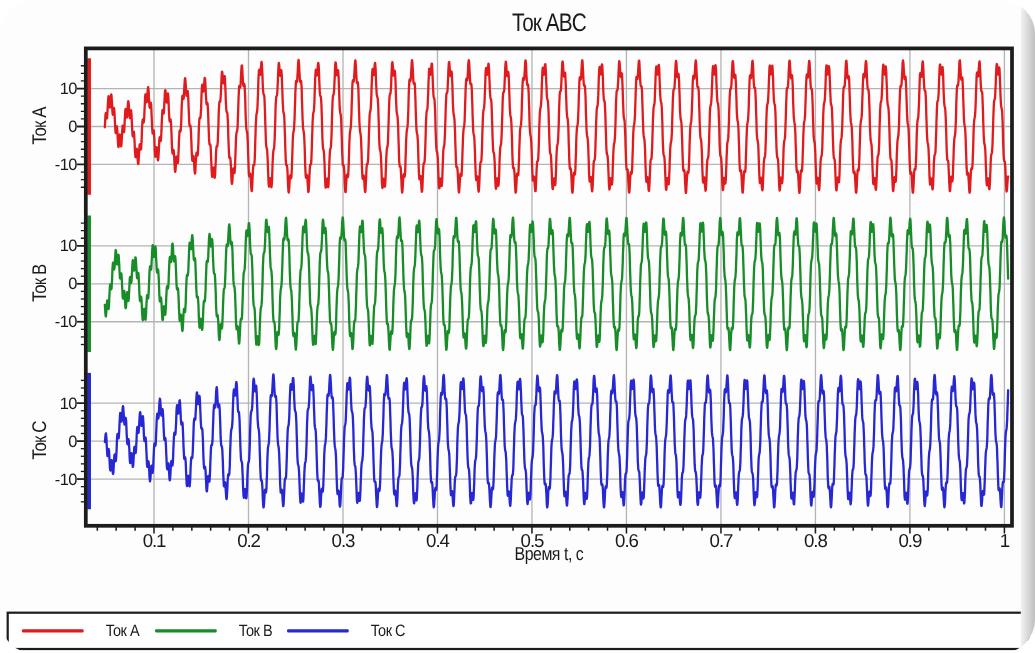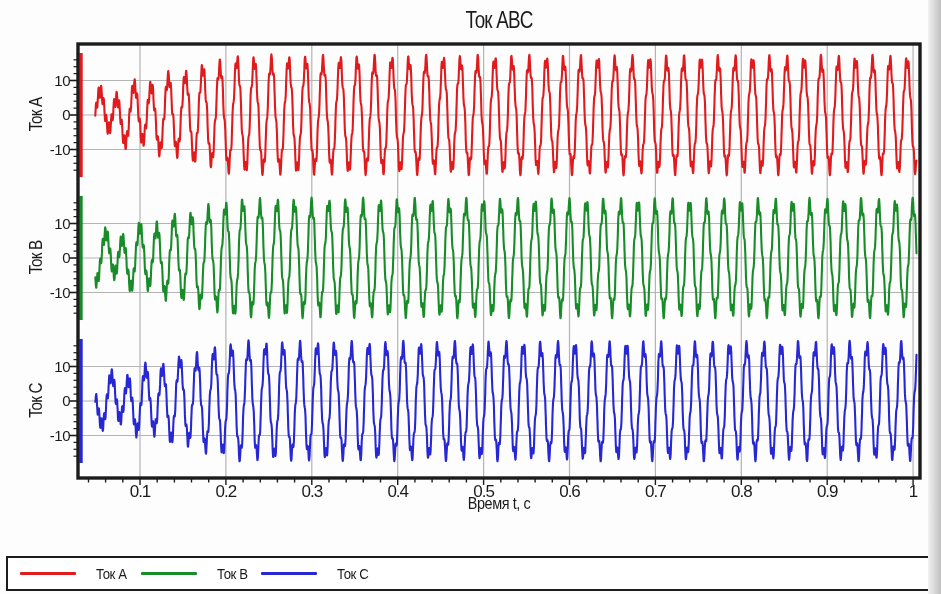--- a/index.html
+++ b/index.html
@@ -1,18 +1,18 @@
 <!DOCTYPE html>
 <html><head>
 <meta charset="utf-8">
 <style>
   html,body{margin:0;padding:0;background:#fff;}
   .page{
     position:relative;width:941px;height:594px;background:#fdfdfd;overflow:hidden;
-    font-family:"Liberation Sans",sans-serif;color:#1b1b1b;
+    font-family:"Liberation Sans",sans-serif;color:#1b1b1b;border-radius:31px;
   }
   .chart-title{
     position:absolute;left:78px;top:7px;width:842px;text-align:center;
     font-size:23px;font-weight:500;letter-spacing:-1px;transform:scaleX(.82);
   }
   .ylabel{
     position:absolute;left:0;width:120px;text-align:center;
     font-size:18px;letter-spacing:-1px;white-space:nowrap;
   }
   .xlabel{

